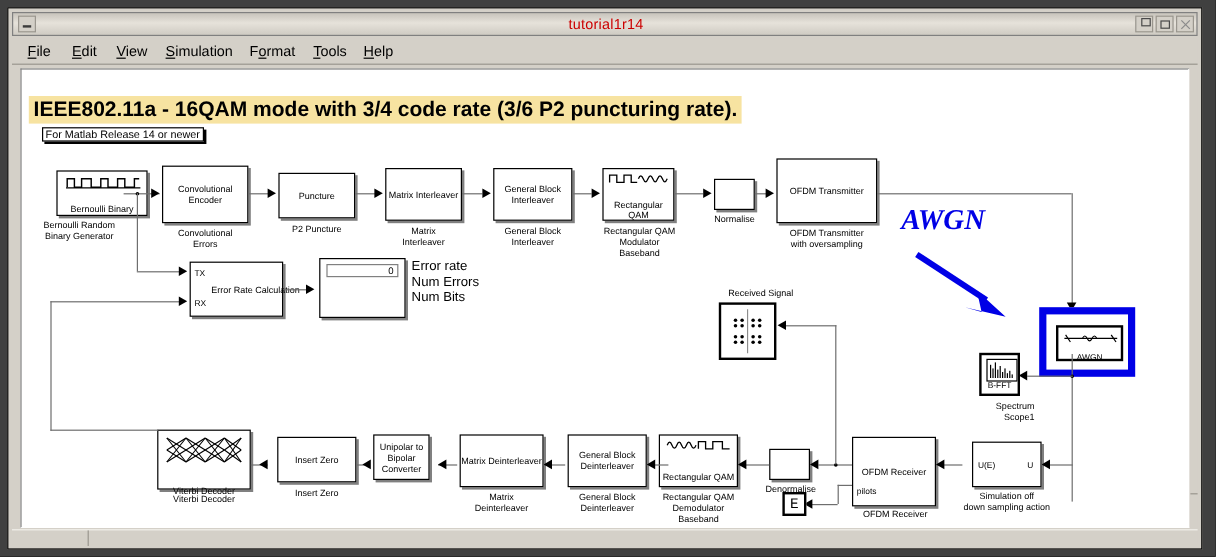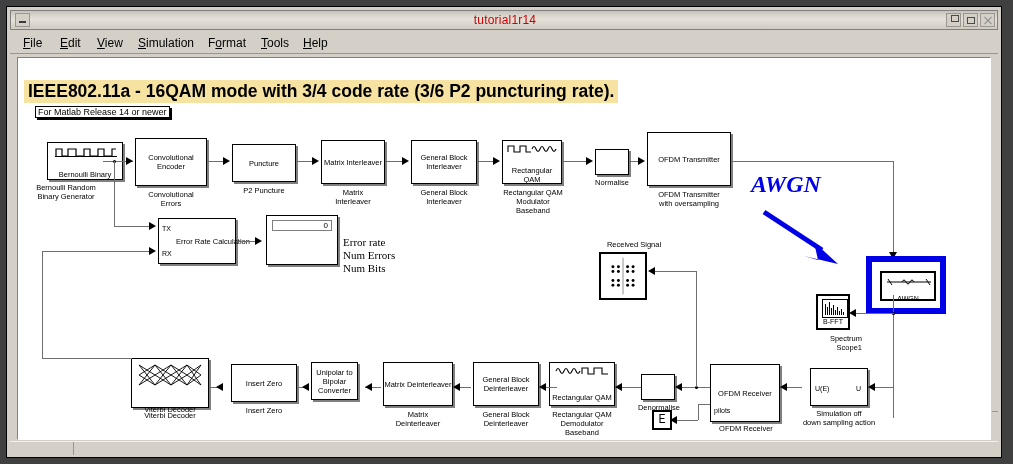--- a/index.html
+++ b/index.html
@@ -55,21 +55,21 @@
 
   .banner{position:absolute;background:#f7e3a1;font-size:17.5px;font-weight:bold;color:#000;
     padding:1px 4px;white-space:nowrap;font-family:"Liberation Sans",sans-serif;}
   .notebox{position:absolute;background:#fff;border:1px solid #000;font-size:9px;padding:0px 2px;white-space:nowrap;
     box-shadow:2px 2px 0 0 #000;}
   .awgn-note{position:absolute;color:#0000e6;font-size:24px;font-style:italic;font-weight:bold;font-family:"Liberation Serif",serif;}
   .hl-box{position:absolute;border:6px solid #0000e6;box-sizing:border-box;background:#fff;}
   .display{position:absolute;background:#fff;border:1px solid #000;box-sizing:border-box;box-shadow:2px 2px 0 0 #808080;}
   .disp-field{position:absolute;left:5px;top:4px;right:5px;height:11px;background:#fff;border:1px solid #808080;
     box-sizing:border-box;font-size:8px;text-align:right;padding-right:3px;line-height:10px;}
-  .mono{font-family:Liberation Serif, serif;font-size:11px;line-height:13px;white-space:pre;position:absolute;color:#000;margin-top:20px;}
+  .mono{font-family:Liberation Sans, sans-serif;font-size:11px;line-height:13px;white-space:pre;position:absolute;color:#000;}
   .portlbl{position:absolute;font-size:7px;color:#000;}
 </style>
 </head>
 <body>
 
 <div id="app">
   <div class="win">
 
     <div class="titlebar">
       <div class="title-text">tutorial1r14</div>

